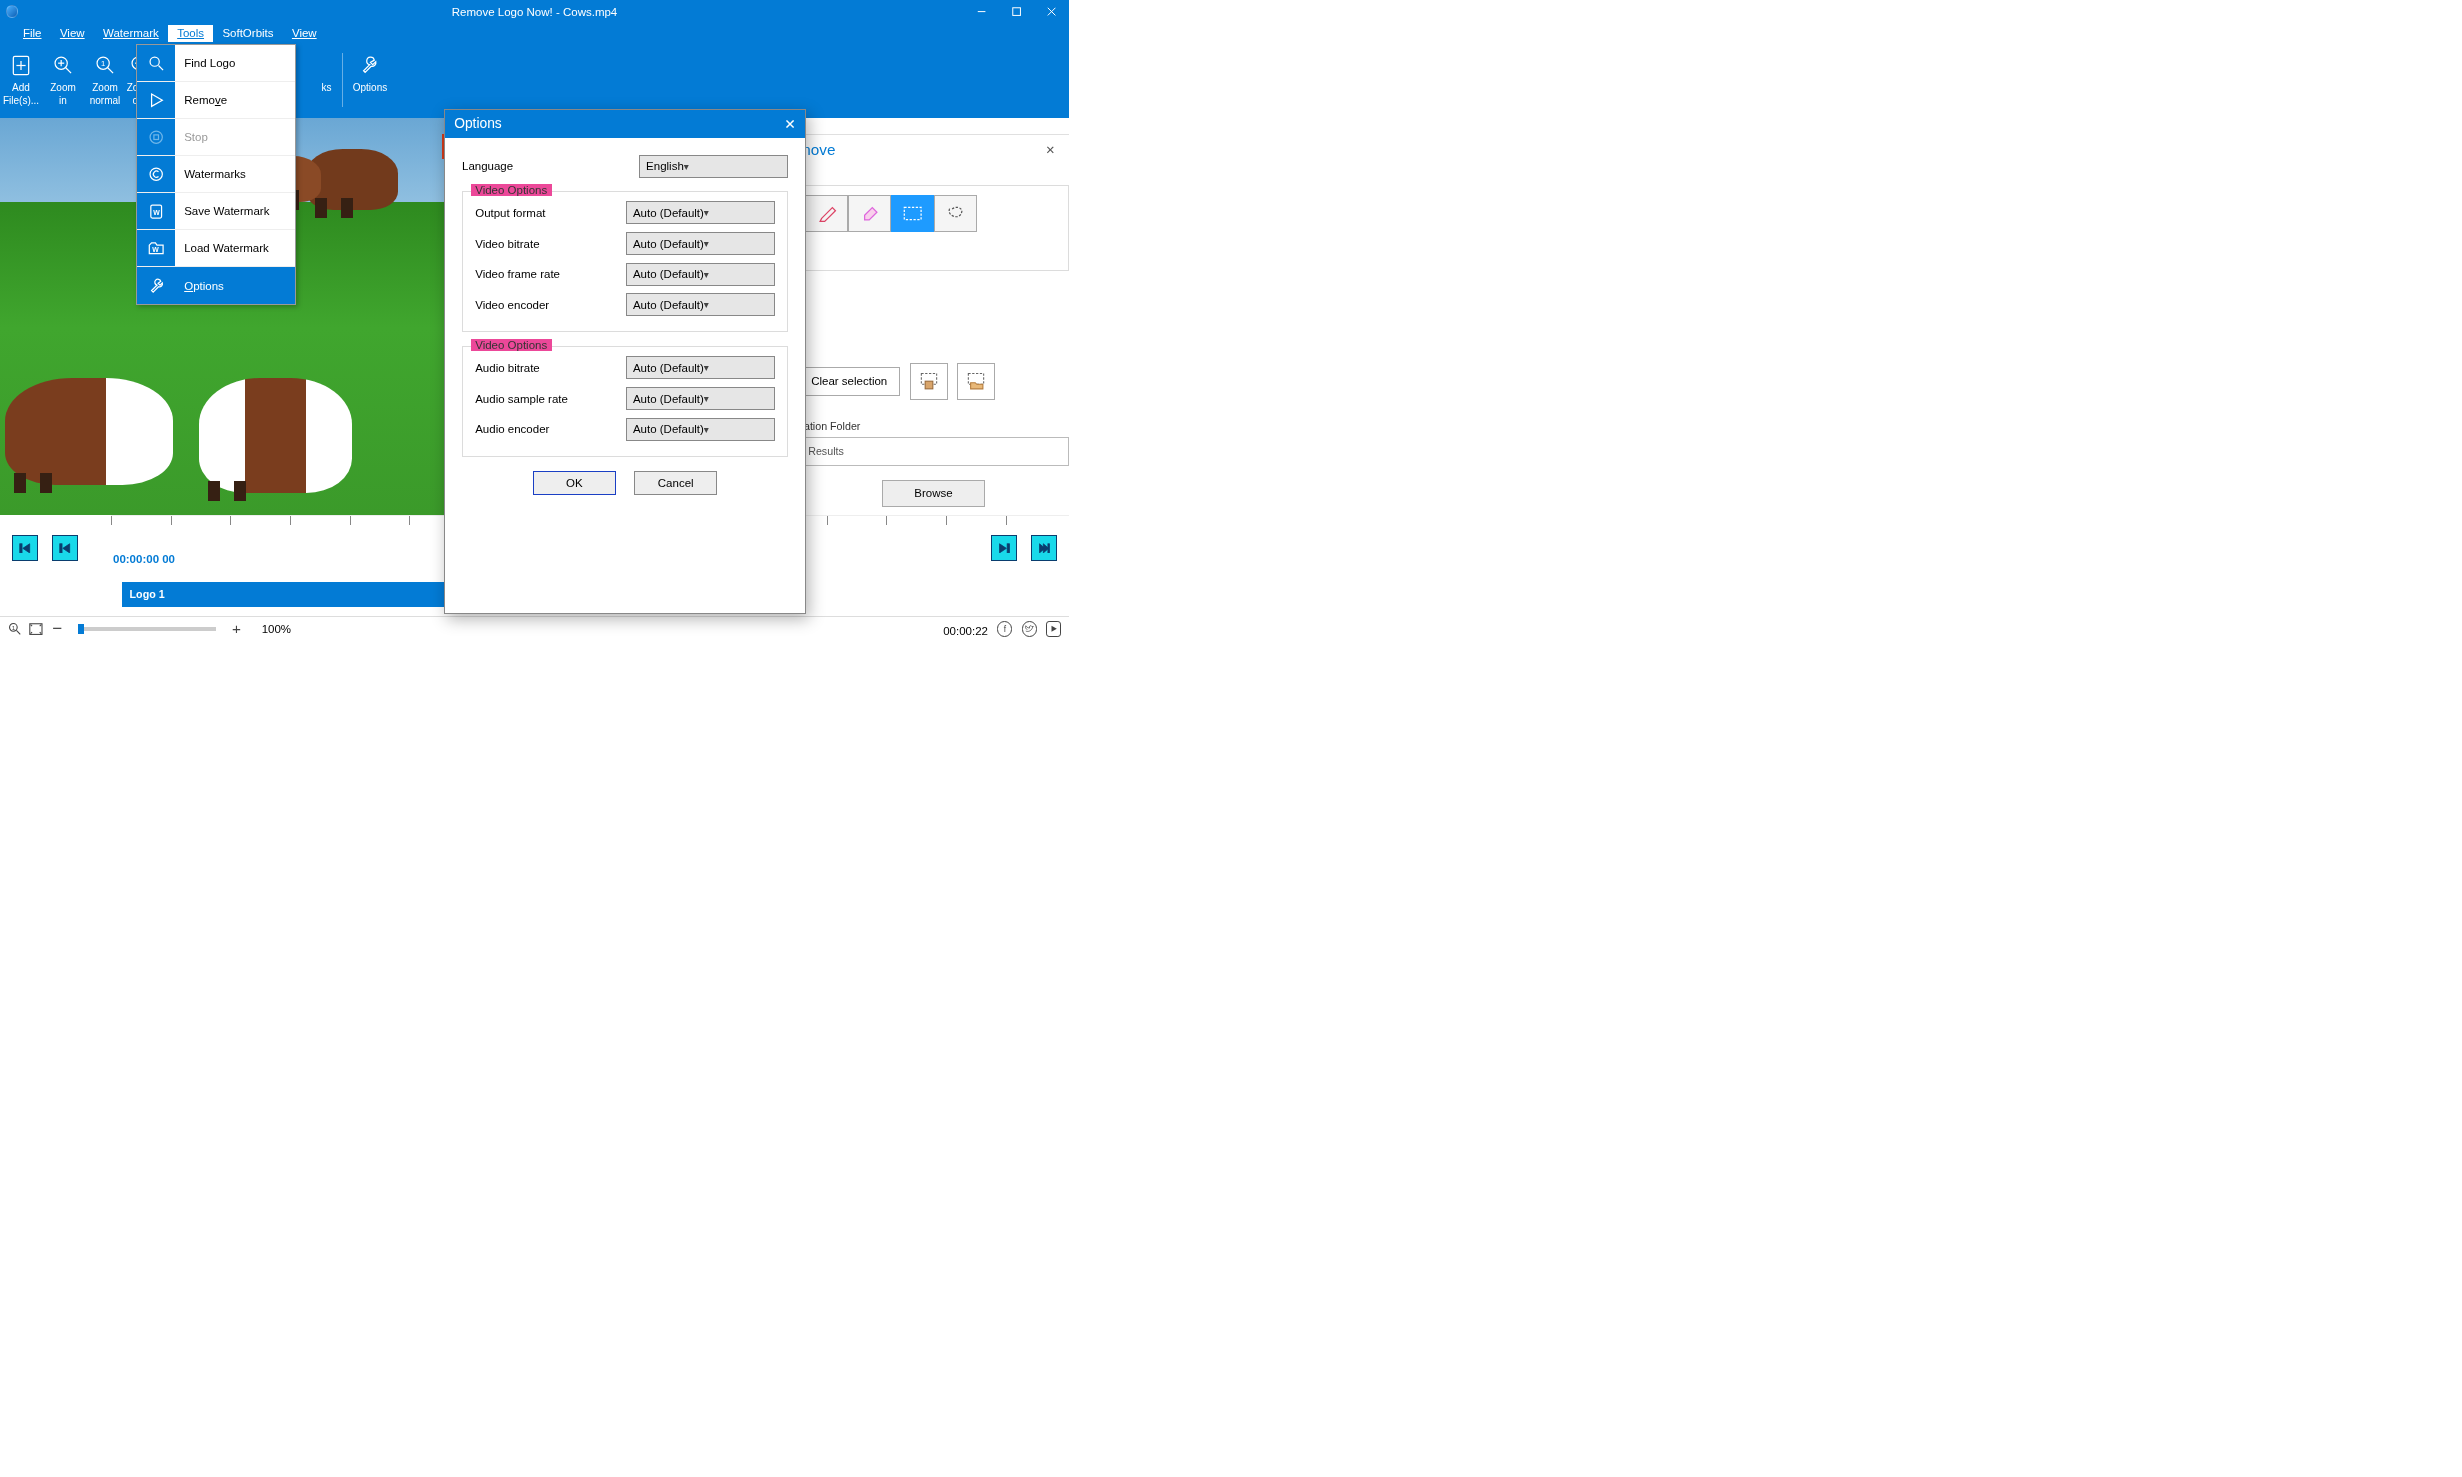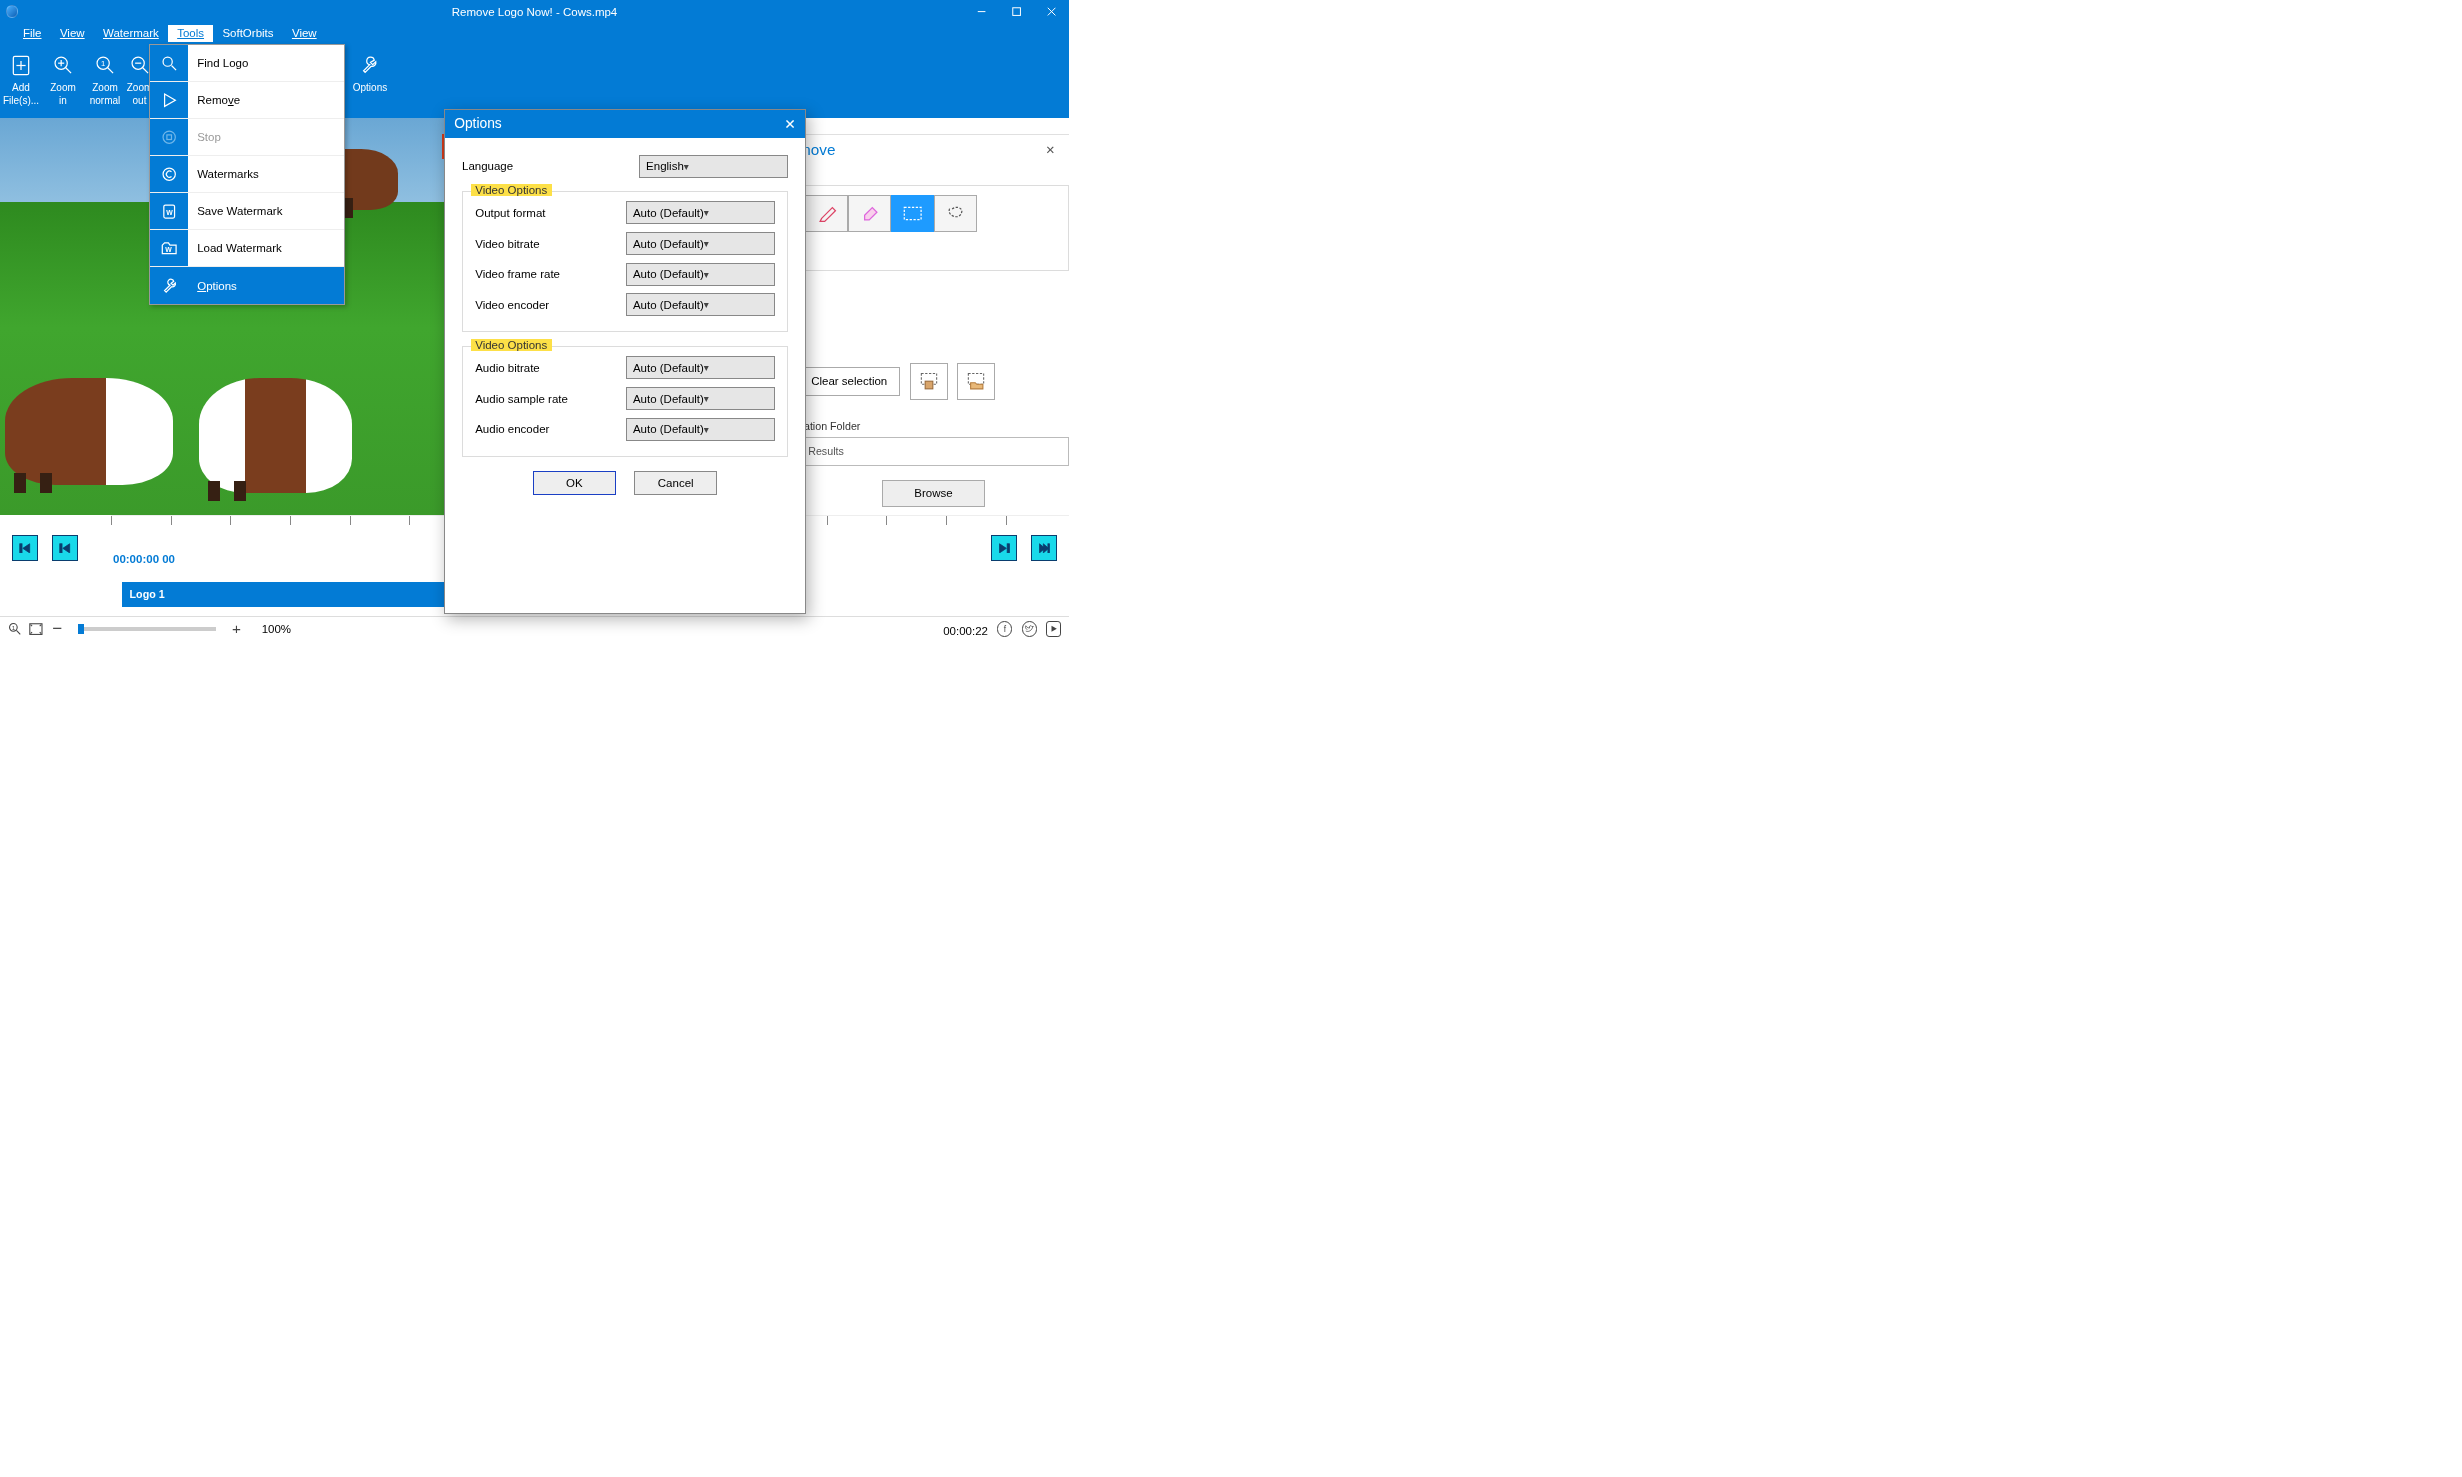--- a/index.html
+++ b/index.html
@@ -15,21 +15,21 @@
 .menubar .menu-item span.u { text-decoration: underline; }
 .menubar .menu-item.active { background: #fff; color: #037bd5; }
 
 .toolbar { height: 74px; background: #037bd5; display: flex; align-items: flex-start; padding-top: 6.1px; color: #fff; }
 .tool-btn { width: 42px; text-align: center; font-size: 10px; line-height: 1.3; }
 .tool-btn .tool-icon { height: 31px; display: flex; align-items: center; justify-content: center; }
 .tool-btn svg { stroke:#fff; fill:none; stroke-width:1.6; }
 .tool-sep { width:0.8px; background:#fff; opacity:.4; height:54px; margin:3.8px 6.1px 0; }
 
 
-.dropdown { position: absolute; left: 149px; top: 44px; width: 196px; background: #fff; border: 0.8px solid #999; box-shadow: 1.5px 2.3px 4.6px rgba(0,0,0,.25); z-index: 30; }
+.dropdown { position: absolute; left: 136px; top: 44px; width: 160px; background: #fff; border: 0.8px solid #999; box-shadow: 1.5px 2.3px 4.6px rgba(0,0,0,.25); z-index: 30; }
 .dropdown .dd-item { display: flex; align-items: center; height: 37px; font-size: 11.5px; color: #000; cursor: default; border-bottom: 0.8px solid #eee; }
 .dropdown .dd-item:last-child { border-bottom:none; }
 .dropdown .dd-icon { width: 38px; height: 100%; background: #037bd5; display:flex; align-items:center; justify-content:center; }
 .dropdown .dd-icon svg { stroke:#fff; fill:none; stroke-width:1.6; }
 .dropdown .dd-label { padding-left: 9.2px; }
 .dropdown .dd-item.disabled .dd-label { color:#9a9a9a; }
 .dropdown .dd-item.disabled .dd-icon svg { stroke:#6fb6e9; }
 .dropdown .dd-item.hover { background:#037bd5; }
 .dropdown .dd-item.hover .dd-label { color:#fff; }
 
@@ -61,21 +61,21 @@
 
 
 .modal { position:absolute; left:444px; top:109px; width:362px; height:505px; background:#fff; border:0.8px solid #888; box-shadow:3.1px 4.6px 15.3px rgba(0,0,0,.3); z-index:40;}
 .modal .m-title { height:27.5px; background:#037bd5; color:#fff; display:flex; align-items:center; padding:0 9.2px; justify-content:space-between; font-size:13.8px; }
 .modal .m-body { padding:17px 17px 7.6px; }
 .m-row { display:flex; align-items:center; justify-content:space-between; margin-bottom:7.6px;}
 .m-row .m-label { font-size:11.5px; }
 .m-select { width:149px; height:23px; border:0.8px solid #888; background:#e6e6e6; display:flex; align-items:center; justify-content:flex-start; padding:0 6.1px; font-size:11.5px;}
 .m-select .chev { font-size:10px; color:#444;}
 .m-group { border:0.8px solid #dcdcdc; margin:13.8px 0 6.1px; padding:9.2px 12.2px 7.6px; position:relative;}
-.m-group .g-label { position:absolute; top:-8.4px; left:7.6px; background:#fde047; padding:0 4.6px; color:#333; font-size:11.5px;}
+.m-group .g-label { position:absolute; top:-8.4px; left:7.6px; background:#ec4899; padding:0 4.6px; color:#333; font-size:11.5px;}
 .m-btns { display:flex; gap:18.4px; justify-content:center; margin-top:13.8px;}
 .m-btns button { width:83px; height:24.5px; border:0.8px solid #888; background:#eee; font-size:11.5px;}
 .m-btns button.focus { border:1.5px solid #1a3fc4; }
 
 
 .timeline { position:absolute; left:0; top:515px; width:100%; height:73px; background:#fff;font-weight:bold; }
 .timeline .ticks { position:absolute; left:111px; right:0; top:0; height:15.3px; border-top:0.8px solid #eee;}
 .timeline .ticks span { position:absolute; top:0; width:0.8px; height:9.2px; background:#888;}
 .timeline .time-label { position:absolute; left:113px; top:38px; color:#037bd5; font-size:11.5px;}
 .transport { position:absolute; top:20px; display:flex; gap:13.8px;}

